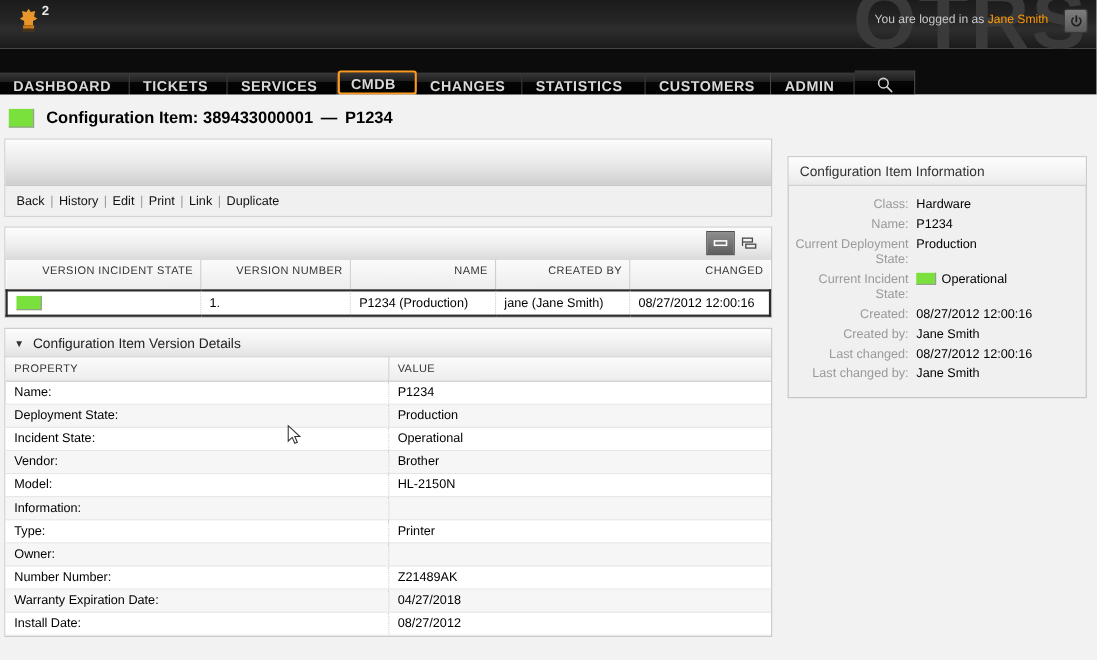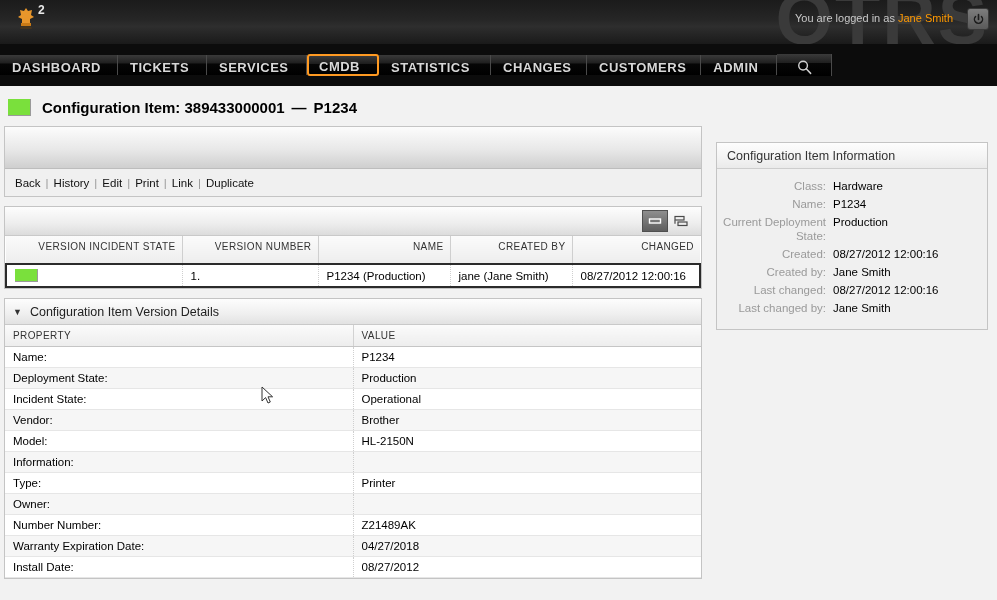--- a/index.html
+++ b/index.html
@@ -65,21 +65,21 @@
     display: flex; align-items: center; justify-content: center;
     cursor: pointer;
   }
 
   
   #nav {
     position: relative;
     width: 997px; height: 42px;
     background: #0c0c0c;
     display: flex;
-    align-items: center;
+    align-items: flex-end;
   }
   .nav-item {
     position: relative;
     background: linear-gradient(to bottom, #3a3a3a 0%, #1e1e1e 42%, #060606 43%, #000 100%);
     border-right: 1px solid #4a4a4a;
     color: #d8d8d8;
     font-size: 13px;
     font-weight: bold;
     letter-spacing: 0.5px;
     padding: 5px 14px 0 12px;
@@ -328,25 +328,25 @@
   </div>
   <div class="nav-item" style="min-width:89px">
     <span>TICKETS</span>
   </div>
   <div class="nav-item" style="min-width:100px">
     <span>SERVICES</span>
   </div>
   <div class="nav-item selected" style="min-width:72px">
     <span>CMDB</span>
   </div>
+  <div class="nav-item" style="min-width:96px">
+    <span>CHANGES</span>
+  </div>
   <div class="nav-item" style="min-width:112px">
     <span>STATISTICS</span>
-  </div>
-  <div class="nav-item" style="min-width:96px">
-    <span>CHANGES</span>
   </div>
   <div class="nav-item" style="min-width:112px">
     <span>CUSTOMERS</span>
   </div>
   <div class="nav-item" style="min-width:76px">
     <span>ADMIN</span>
   </div>
   <div class="nav-item search-tab" style="min-width:55px">
     <svg width="17" height="17" viewBox="0 0 18 18">
       <circle cx="7.5" cy="7" r="4.6" stroke="#d0d0d0" stroke-width="1.5" fill="none"></circle>
@@ -490,20 +490,24 @@
             </tr>
             <tr>
               <td class="lbl">Name:</td>
               <td class="val">P1234</td>
             </tr>
             <tr>
               <td class="lbl">Current Deployment State:</td>
               <td class="val">Production</td>
             </tr>
             <tr>
+              <td class="lbl">Current Incident State:</td>
+              <td class="val"><span class="sb-chip"></span><span>Operational</span></td>
+            </tr>
+            <tr>
               <td class="lbl">Created:</td>
               <td class="val">08/27/2012 12:00:16</td>
             </tr>
             <tr>
               <td class="lbl">Created by:</td>
               <td class="val">Jane Smith</td>
             </tr>
             <tr>
               <td class="lbl">Last changed:</td>
               <td class="val">08/27/2012 12:00:16</td>

